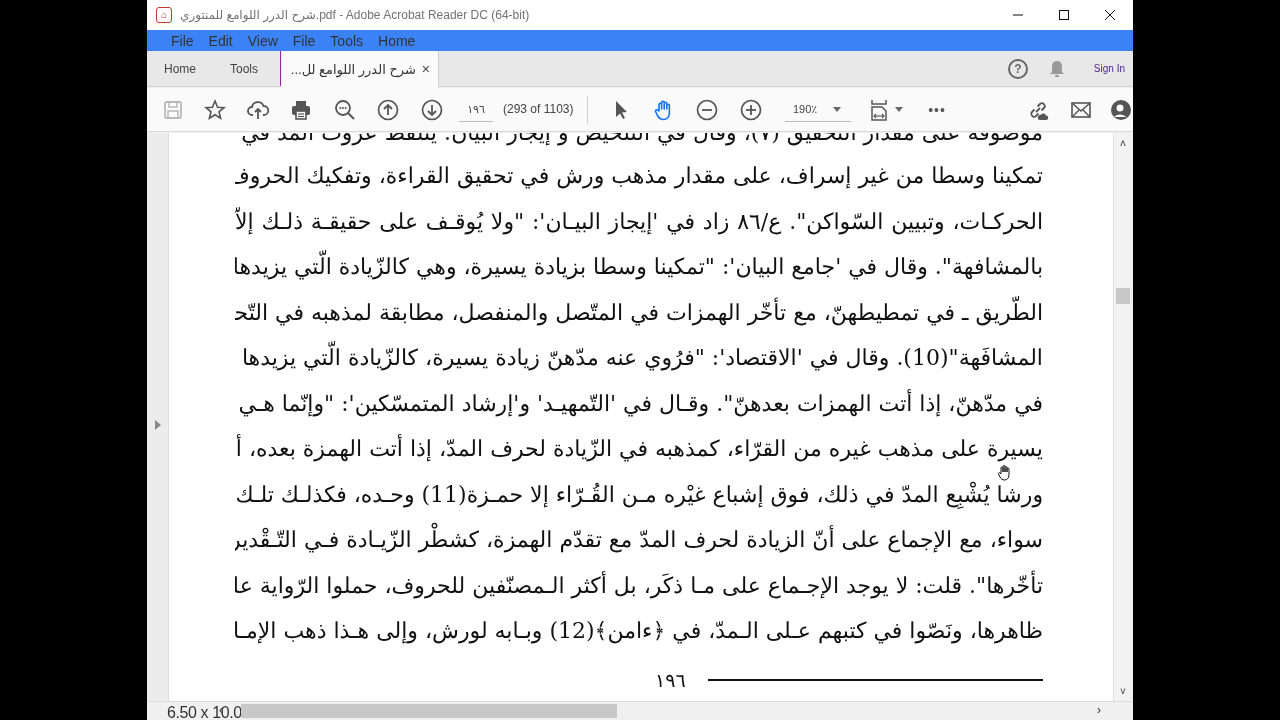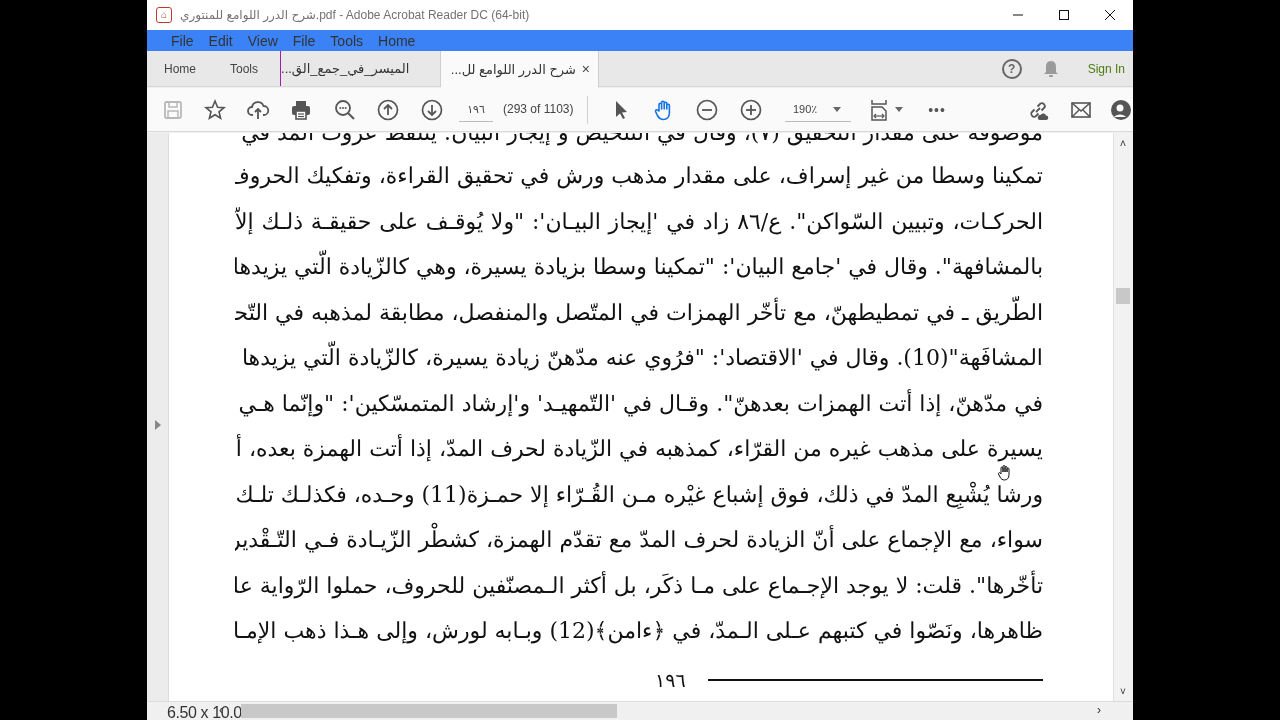--- a/index.html
+++ b/index.html
@@ -56,21 +56,21 @@
       width: 158px; padding-right: 8px; justify-content: flex-start; gap: 6px;
     }
     .doc-tab .tab-close { font-size: 14px; color: #444; direction: ltr; }
     .tab-right { margin-left: auto; display: flex; align-items: center; gap: 0; padding-right: 8px; }
     .help-icon {
       width: 20px; height: 20px; border: 2px solid #666; border-radius: 50%;
       display: flex; align-items: center; justify-content: center;
       font-size: 12px; font-weight: bold; color: #666; margin-right: 20px;
     }
     .bell-icon { width: 18px; height: 20px; margin-right: 28px; }
-    .sign-in { font-size: 12px; color: #4d7c0f; }
+    .sign-in { font-size: 10px; color: #4c1d95; }
 
     
     .toolbar {
       position: absolute; left: 0; top: 88px; width: 100%; height: 44px;
       background: #fafafa; border-bottom: 1px solid #d9d9d9; display: flex; align-items: center;
     }
     .tb-icon {
       position: absolute; top: 10px; width: 24px; height: 24px;
       display: flex; align-items: center; justify-content: center;
     }
@@ -209,23 +209,20 @@
     <span class="menu-item">Edit</span>
     <span class="menu-item">View</span>
     <span class="menu-item">File</span>
     <span class="menu-item">Tools</span>
     <span class="menu-item">Home</span>
   </div>
 
   <div class="tabbar">
     <div class="tab-home">Home</div>
     <div class="tab-tools">Tools</div>
-    <div class="doc-tab">
-      <span>الميسر_في_جمع_الق...</span>
-    </div>
     <div class="doc-tab active">
       <span class="tab-close">×</span>
       <span>شرح الدرر اللوامع لل...</span>
     </div>
     <div class="tab-right">
       <div class="help-icon">?</div>
       <svg class="bell-icon" viewBox="0 0 18 20">
         <path d="M9 2 C5 2 4 5 4 8 L4 13 L2 15 L16 15 L14 13 L14 8 C14 5 13 2 9 2 Z" fill="#9a9a9a"></path>
         <rect x="7" y="16" width="4" height="2" rx="1" fill="#9a9a9a"></rect>
       </svg>

